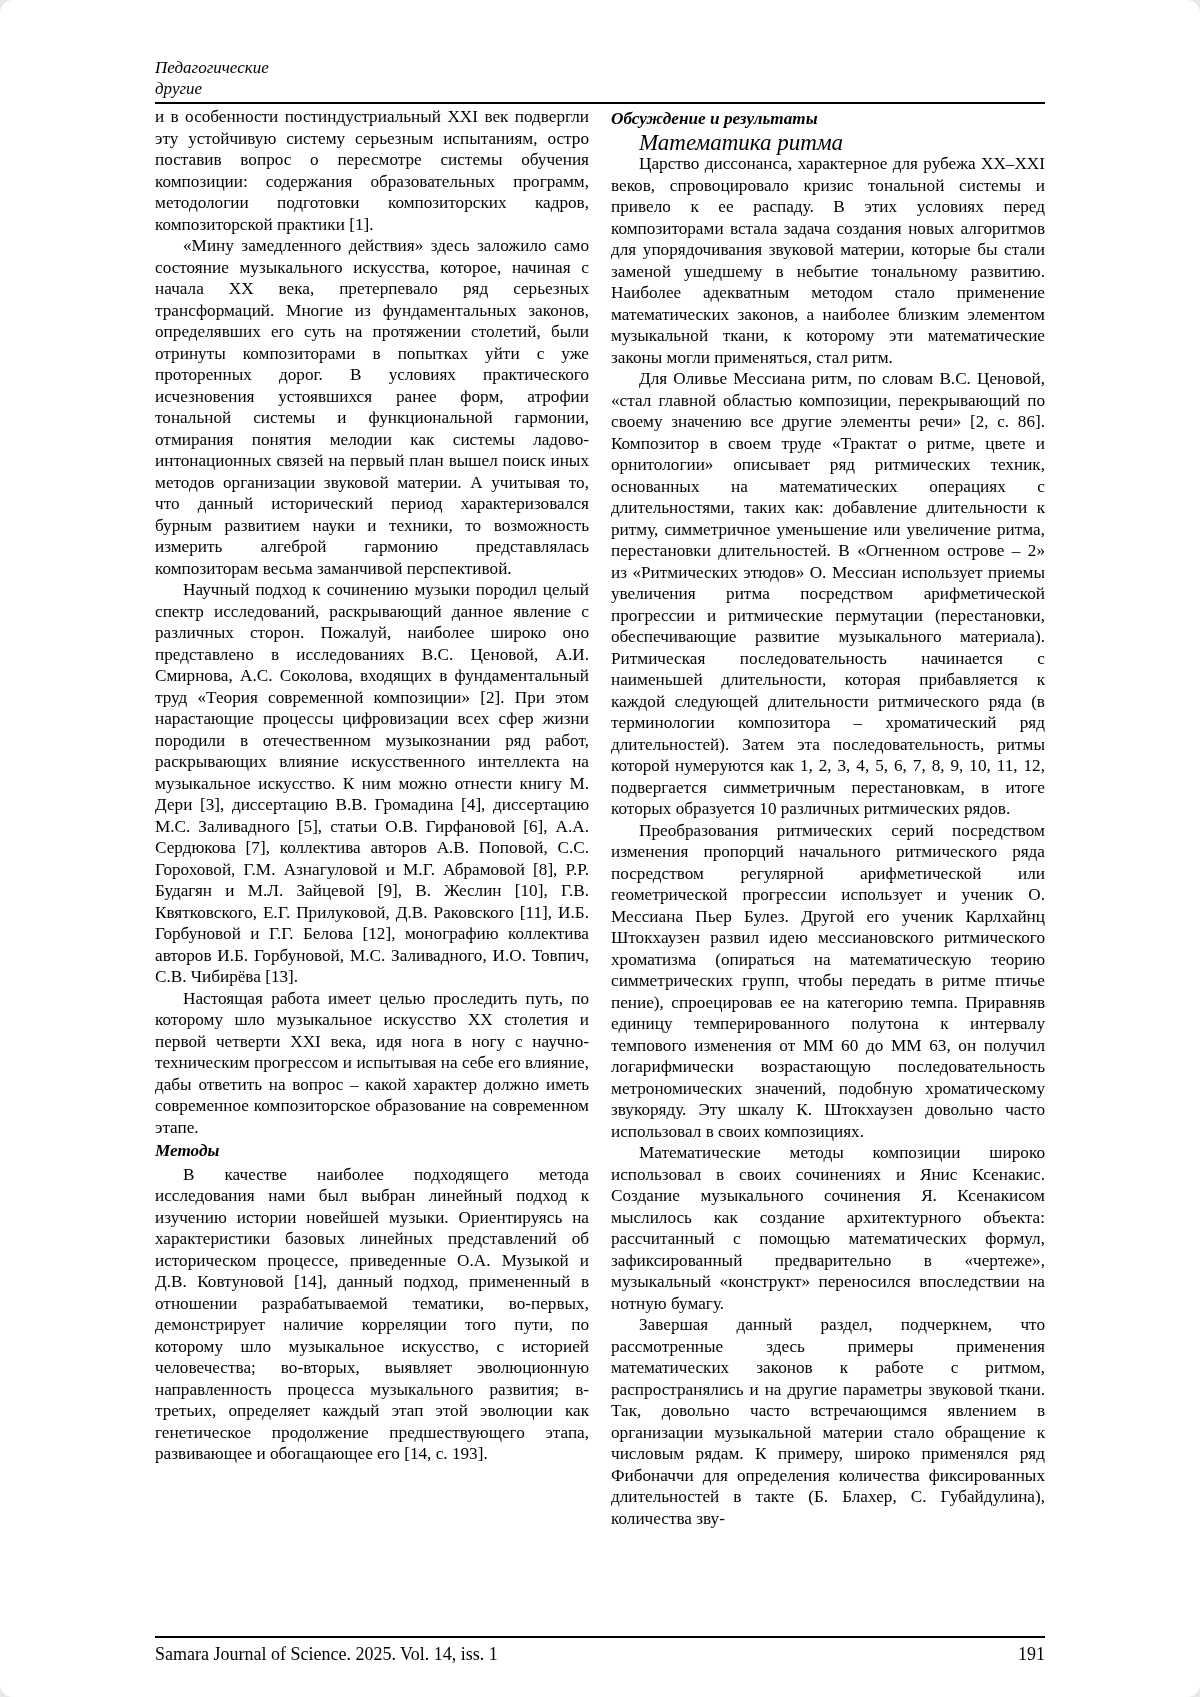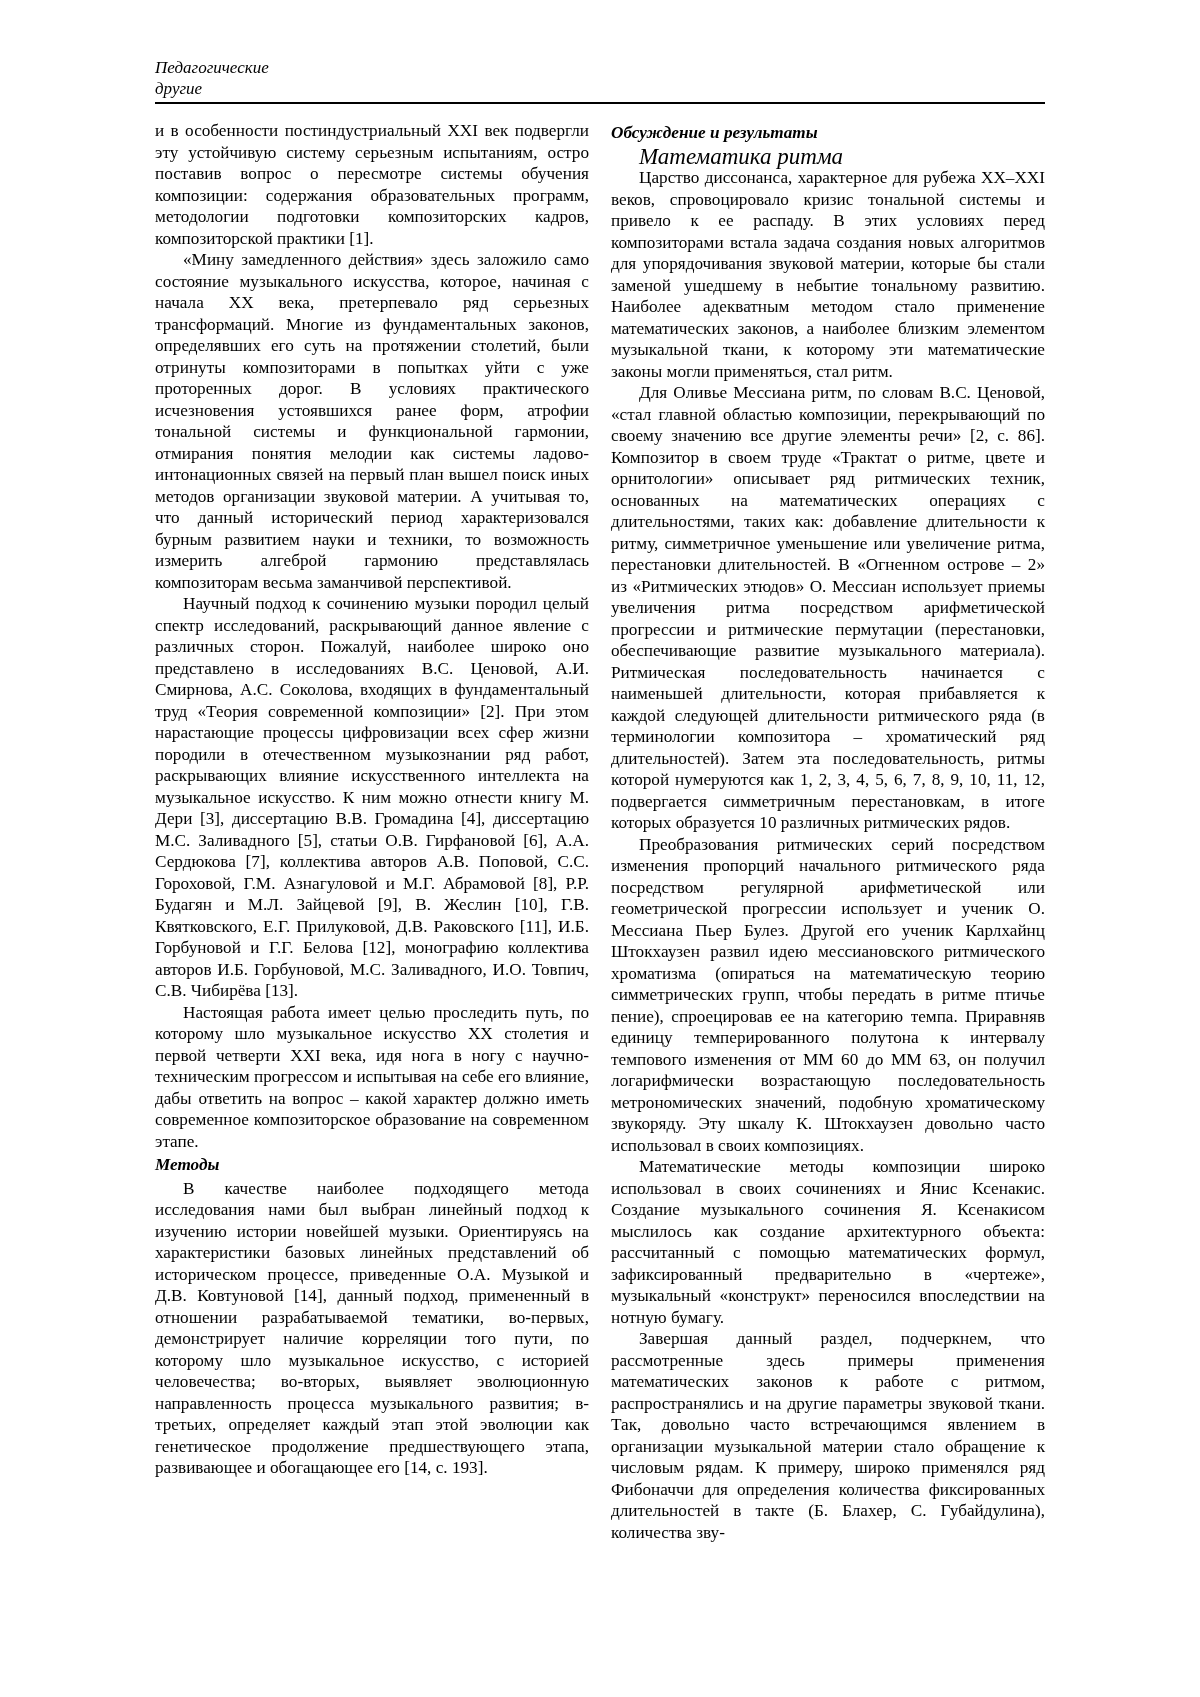--- a/index.html
+++ b/index.html
@@ -6,20 +6,21 @@
   html, body { margin: 0; padding: 0; background: #e8e8e8; }
   .page {
     width: 1200px;
     height: 1697px;
     margin: 0 auto;
     background: #ffffff;
     position: relative;
     font-family: "Liberation Serif", serif;
     color: #000;
     padding: 57px 155px 0 155px;
+    border-radius: 13px;
   }
   
   .header {
     display: flex;
     align-items: flex-start;
     border-bottom: 2px solid #000;
     padding-bottom: 3px;
     font-size: 17px;
     line-height: 21px;
   }
@@ -31,21 +32,21 @@
   }
   .header-right {
     flex: 1;
     text-align: right;
   }
   .header-right .authors { white-space: nowrap; }
   
   .columns {
     display: flex;
     gap: 22px;
-    margin-top: 16px;
+    margin-top: 2px;
     text-align: justify;
     font-size: 17.2px;
     line-height: 21.5px;
     hyphens: auto;
   }
   .col { flex: 1; min-width: 0; }
   .col p { margin: 0; text-indent: 28px; }
   .col p.p-first { text-indent: 0; }
   .col .h-center {
     font-size: 17.2px;
@@ -101,14 +102,18 @@
         <h3 class="h-center">Обсуждение и результаты</h3>
         <h3 class="h-sub">Математика ритма</h3>
         <p class="p">Царство диссонанса, характерное для рубежа XX–XXI веков, спровоцировало кризис тональной системы и привело к ее распаду. В этих условиях перед композиторами встала задача создания новых алгоритмов для упорядочивания звуковой материи, которые бы стали заменой ушедшему в небытие тональному развитию. Наиболее адекватным методом стало применение математических законов, а наиболее близким элементом музыкальной ткани, к которому эти математические законы могли применяться, стал ритм.</p>
         <p class="p">Для Оливье Мессиана ритм, по словам В.С. Ценовой, «стал главной областью композиции, перекрывающий по своему значению все другие элементы речи» [2, с. 86]. Композитор в своем труде «Трактат о ритме, цвете и орнитологии» описывает ряд ритмических техник, основанных на математических операциях с длительностями, таких как: добавление длительности к ритму, симметричное уменьшение или увеличение ритма, перестановки длительностей. В «Огненном острове – 2» из «Ритмических этюдов» О. Мессиан использует приемы увеличения ритма посредством арифметической прогрессии и ритмические пермутации (перестановки, обеспечивающие развитие музыкального материала). Ритмическая последовательность начинается с наименьшей длительности, которая прибавляется к каждой следующей длительности ритмического ряда (в терминологии композитора – хроматический ряд длительностей). Затем эта последовательность, ритмы которой нумеруются как 1, 2, 3, 4, 5, 6, 7, 8, 9, 10, 11, 12, подвергается симметричным перестановкам, в итоге которых образуется 10 различных ритмических рядов.</p>
         <p class="p">Преобразования ритмических серий посредством изменения пропорций начального ритмического ряда посредством регулярной арифметической или геометрической прогрессии использует и ученик О. Мессиана Пьер Булез. Другой его ученик Карлхайнц Штокхаузен развил идею мессиановского ритмического хроматизма (опираться на математическую теорию симметрических групп, чтобы передать в ритме птичье пение), спроецировав ее на категорию темпа. Приравняв единицу темперированного полутона к интервалу темпового изменения от ММ 60 до ММ 63, он получил логарифмически возрастающую последовательность метрономических значений, подобную хроматическому звукоряду. Эту шкалу К. Штокхаузен довольно часто использовал в своих композициях.</p>
         <p class="p">Математические методы композиции широко использовал в своих сочинениях и Янис Ксенакис. Создание музыкального сочинения Я. Ксенакисом мыслилось как создание архитектурного объекта: рассчитанный с помощью математических формул, зафиксированный предварительно в «чертеже», музыкальный «конструкт» переносился впоследствии на нотную бумагу.</p>
         <p class="p">Завершая данный раздел, подчеркнем, что рассмотренные здесь примеры применения математических законов к работе с ритмом, распространялись и на другие параметры звуковой ткани. Так, довольно часто встречающимся явлением в организации музыкальной материи стало обращение к числовым рядам. К примеру, широко применялся ряд Фибоначчи для определения количества фиксированных длительностей в такте (Б. Блахер, С. Губайдулина), количества зву-</p>
       </div>
   </div>
 
+  <div class="footer">
+    <div>Samara Journal of Science. 2025. Vol. 14, iss. 1</div>
+    <div>191</div>
+  </div>
 
 </div>
 
 </body></html>

